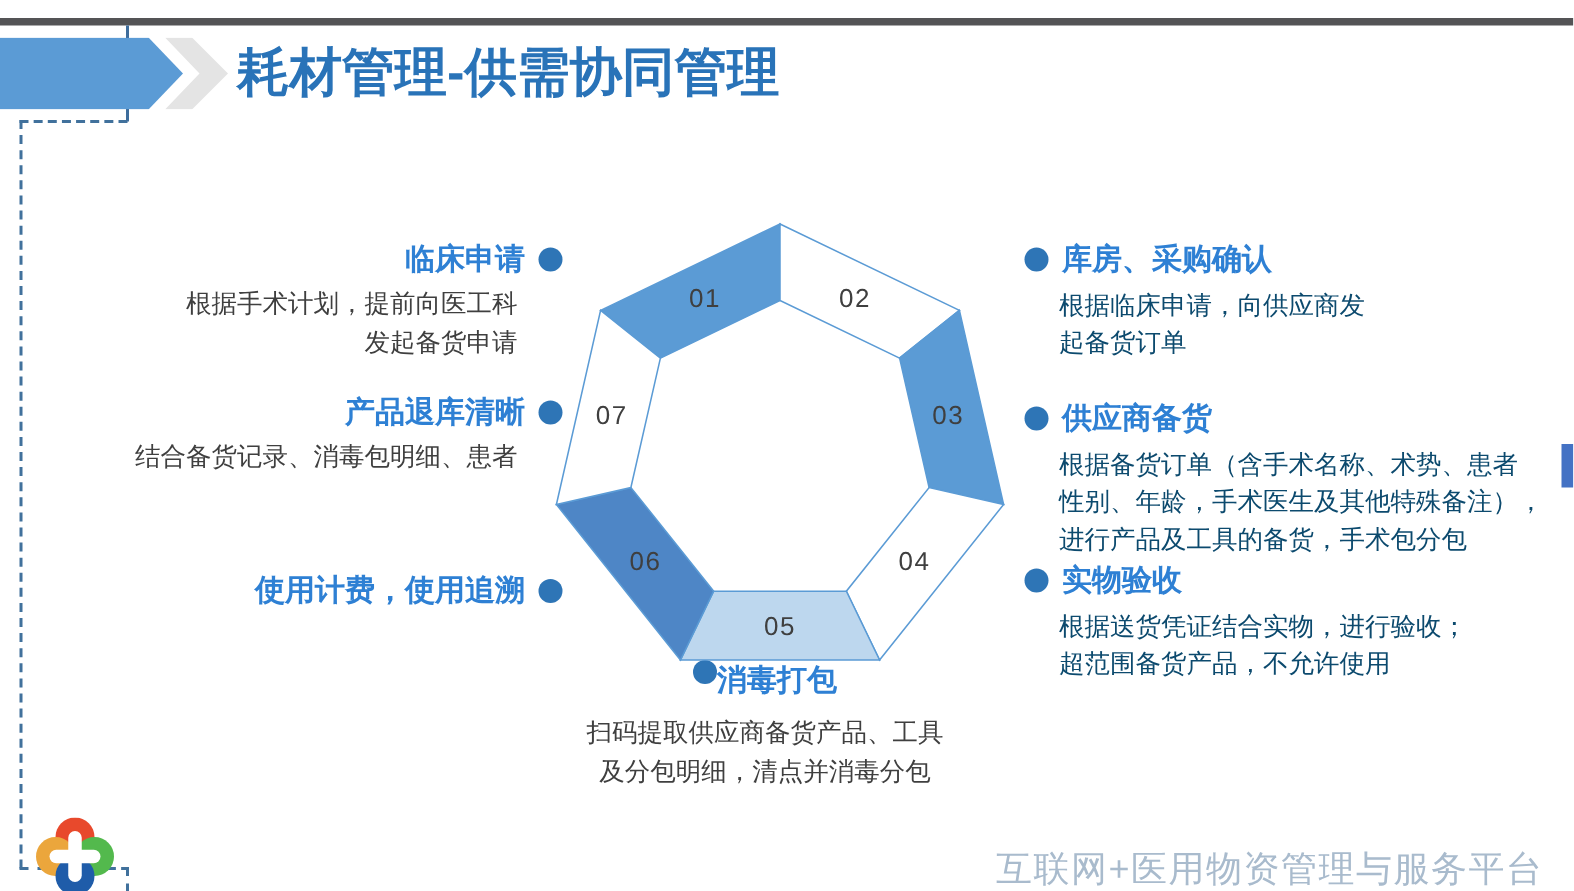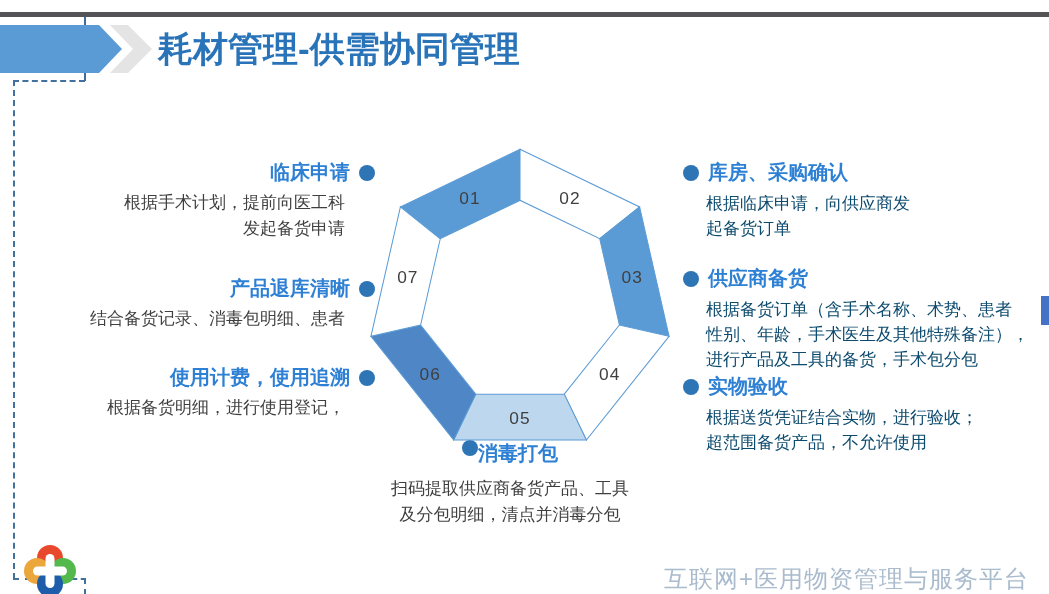--- a/index.html
+++ b/index.html
@@ -24,21 +24,21 @@
   .dash-v-left{left:13px;top:68px;height:499px;}
   .dash-h-logo-l{left:13px;top:566px;width:18px;}
   .dash-h-logo-r{left:72px;top:566px;width:14px;}
   .dash-v-bottom{left:84px;top:566px;height:28px;}
 
   .item-title{font-size:20px;font-weight:bold;color:#2E80D4;white-space:nowrap;}
   .bullet{width:16px;height:16px;min-width:16px;background:#2E75B6;border-radius:50%;}
   .desc-line{white-space:nowrap;}
 
   .l-item{position:absolute;left:0;width:375px;}
-  .l-item-1{top:147px;} .l-item-2{top:263px;} .l-item-3{top:352px;}
+  .l-item-1{top:147px;} .l-item-2{top:249px;} .l-item-3{top:368px;}
   .l-title-row{display:flex;justify-content:flex-end;align-items:center;gap:9px;}
   .l-desc{text-align:right;padding-right:30px;margin-top:4px;font-size:17px;line-height:26px;color:#3F3F3F;}
 
   .r-item{position:absolute;left:683px;width:366px;}
   .r-item-1{top:147px;} .r-item-2{top:253px;} .r-item-3{top:361px;}
   .r-title-row{display:flex;justify-content:flex-start;align-items:center;gap:9px;}
   .r-desc{margin-left:23px;margin-top:5px;font-size:17px;line-height:25px;color:#0c4a6e;}
 
   .b-item{position:absolute;left:355px;width:310px;top:428px;}
   .b-title-row{display:flex;justify-content:center;align-items:flex-start;gap:0;}
@@ -92,21 +92,20 @@
       <div class="desc-line">结合备货记录、消毒包明细、患者</div>
     </div>
   </div>
 
   <div class="l-item l-item-3">
     <div class="l-title-row">
       <span class="item-title">使用计费，使用追溯</span>
       <span class="bullet"></span>
     </div>
     <div class="l-desc">
-      <div class="desc-line">根据备货明细，进行使用登记，</div>
     </div>
   </div>
 
   <svg class="heptagon" width="340" height="312" viewBox="0 0 332 306">
     <g stroke="#5B9BD5" stroke-width="1">
       <polygon points="48.7,73.5 166,17 166,67 87.8,104.7" fill="#5B9BD5"></polygon>
       <polygon points="166,17 283.3,73.5 244.2,104.7 166,67" fill="#FFFFFF"></polygon>
       <polygon points="283.3,73.5 312.2,200.4 263.5,189.3 244.2,104.7" fill="#5B9BD5"></polygon>
       <polygon points="312.2,200.4 231.1,302.1 209.4,257.1 263.5,189.3" fill="#FFFFFF"></polygon>
       <polygon points="231.1,302.1 100.9,302.1 122.6,257.1 209.4,257.1" fill="#BDD7EE"></polygon>

